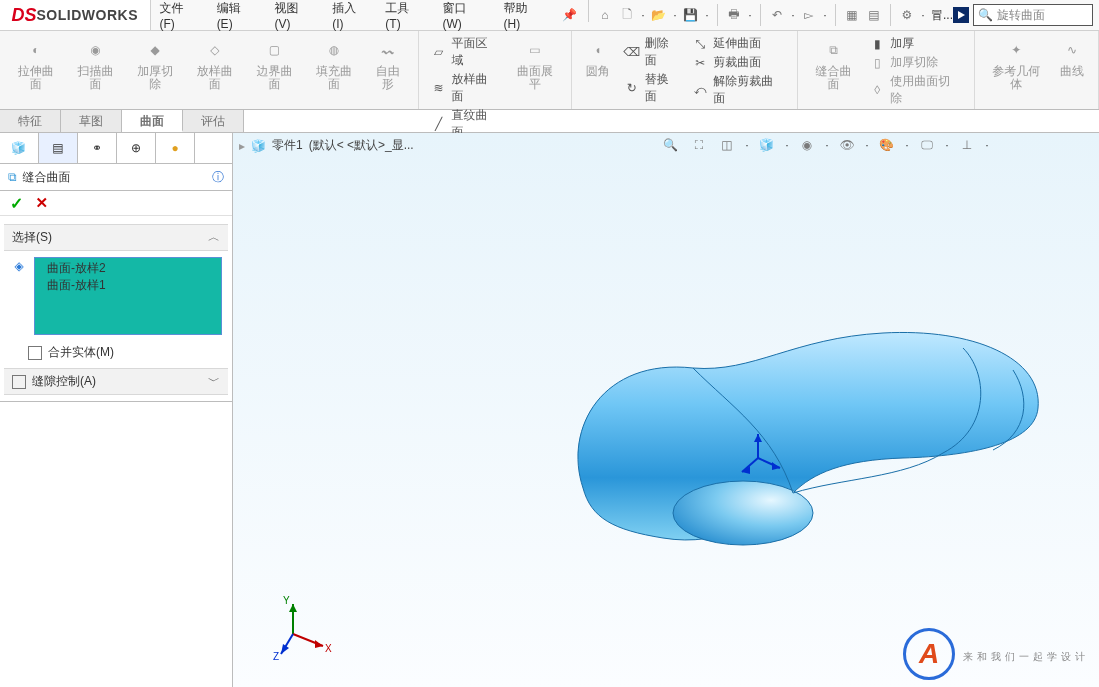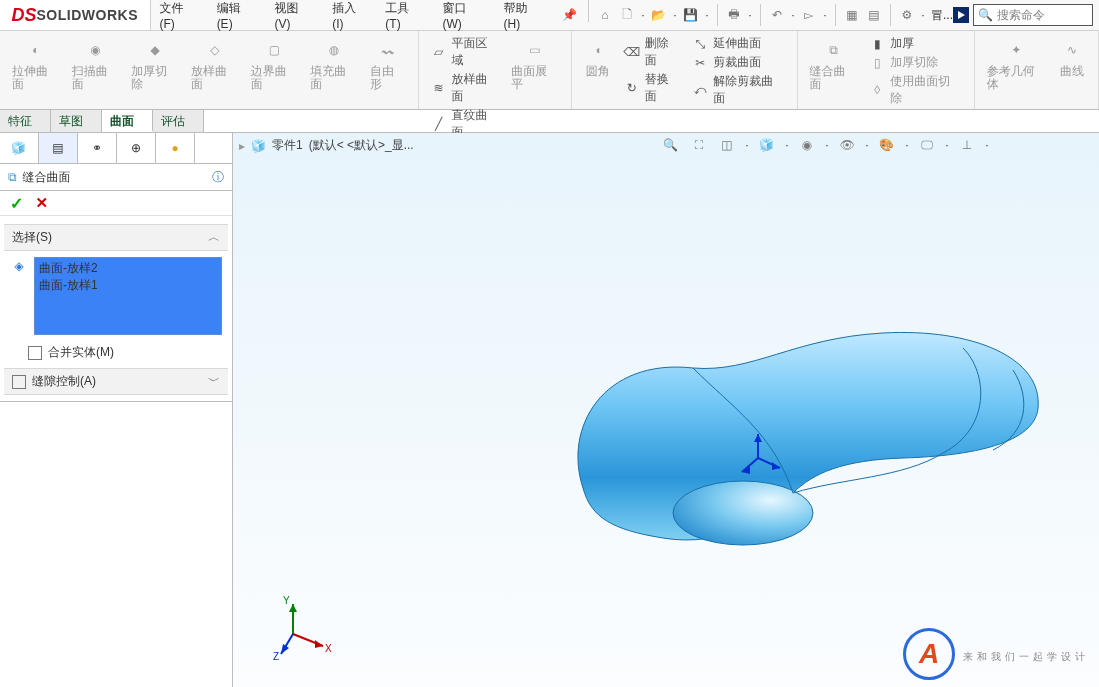--- a/index.html
+++ b/index.html
@@ -13,48 +13,48 @@
   .qat{display:flex;align-items:center;gap:6px;padding-left:6px}
   .qat .ico{width:16px;height:16px;display:inline-flex;align-items:center;justify-content:center;color:#777}
   .search-wrap{margin-left:auto;display:flex;align-items:center;gap:4px;padding-right:6px}
   .search-input{display:flex;align-items:center;gap:4px;border:1px solid #555;padding:1px 4px;height:18px;width:110px;background:#fff}
   .search-play{width:16px;height:16px;background:#0a2a66;display:flex;align-items:center;justify-content:center}
   .search-play svg{fill:#fff}
   .ribbon{height:78px;border-bottom:1px solid #bcbcbc;display:flex;background:#f6f6f6}
   .rgroup{display:flex;flex-direction:column;padding:3px 6px 2px 6px;border-right:1px solid #dadada}
   .bigbtn{display:flex;flex-direction:column;align-items:center;justify-content:flex-start;padding:2px 6px 0 6px;color:#9a9a9a}
   .bigbtn .bico{width:28px;height:28px;display:flex;align-items:center;justify-content:center;margin-bottom:1px}
-  .bigbtn .blab{line-height:13px;font-size:12px}
+  .bigbtn .blab{text-align:center;line-height:13px;font-size:12px}
   .bigrow{display:flex;height:100%}
   .smallcol{display:flex;flex-direction:column;justify-content:space-around;padding:0 4px}
   .smallbtn{display:flex;align-items:center;gap:5px;color:#555;padding:1px 2px}
   .smallbtn.dis{color:#9a9a9a}
   .smallbtn .sico{width:16px;height:16px;display:inline-flex;align-items:center;justify-content:center}
   .tabbar{height:22px;display:flex;background:#fff;border-bottom:1px solid #bcbcbc}
-  .tabbar .tab{padding:3px 18px 0 8px;border-right:1px solid #bcbcbc;color:#14532d;background:#eaeaea;cursor:default}
+  .tabbar .tab{padding:3px 18px 0 18px;border-right:1px solid #bcbcbc;color:#737373;background:#eaeaea;cursor:default}
   .tabbar .tab.active{background:#fff;border-bottom:2px solid #fff;font-weight:bold}
   .tabbar-spacer{flex:1;border-left:0}
   .main{display:flex;height:555px}
   .side{width:232px;border-right:1px solid #bcbcbc;display:flex;flex-direction:column;background:#fff}
   .side-icons{height:30px;display:flex;border-bottom:1px solid #bcbcbc}
   .side-icons .sicn{flex:none;width:38px;display:flex;align-items:center;justify-content:center;border-right:1px solid #bcbcbc}
   .side-icons .sicn.active{background:#e8f0ff}
   .pm-head{height:26px;display:flex;align-items:center;justify-content:space-between;padding:0 8px;border-bottom:1px solid #bcbcbc;background:#fff}
   .pm-head .t{display:flex;align-items:center;gap:6px;font-weight:bold;color:#2a5a9a}
   .pm-head .t span{color:#333;font-weight:normal}
   .pm-actions{height:24px;display:flex;align-items:center;gap:12px;padding:0 10px;border-bottom:1px solid #e0e0e0}
   .pm-actions .ok{color:#0a0;font-size:16px;font-weight:bold}
   .pm-actions .no{color:#c00;font-size:15px;font-weight:bold}
   .pm-body{padding:2px 4px 6px 4px;border-bottom:1px solid #bcbcbc}
   .sec-head{display:flex;align-items:center;justify-content:space-between;background:#f2f2f2;padding:4px 8px;border-top:1px solid #d8d8d8;border-bottom:1px solid #d8d8d8;margin-top:4px}
   .sec-head:first-child{margin-top:6px}
   .caret{color:#666}
   .sel-row{display:flex;align-items:flex-start;gap:6px;padding:6px 6px}
   .sel-push{width:18px;height:18px;display:flex;align-items:center;justify-content:center;color:#2a7ad9}
-  .sel-list{flex:1;border:1px solid #5a8fd6;background:#3b82f6;height:72px;padding:2px 4px;overflow:hidden}
+  .sel-list{flex:1;border:1px solid #5a8fd6;background:#14b8a6;height:72px;padding:2px 12px;overflow:hidden}
   .sel-list div{color:#333}
   .chk-row{display:flex;align-items:center;gap:6px;padding:3px 8px 3px 24px}
   .chk{width:12px;height:12px;border:1px solid #777;display:inline-block}
   .canvas-wrap{flex:1;position:relative;background:linear-gradient(#e7f4fb,#fbfdff)}
   .bc{position:absolute;top:4px;left:6px;display:flex;align-items:center;gap:6px;color:#444}
   .bc .arrow{color:#999}
   .view-tools{position:absolute;top:2px;right:110px;display:flex;align-items:center;gap:8px}
   .view-tools .vt{width:20px;height:20px;display:flex;align-items:center;justify-content:center;color:#7a7a7a}
   .triad{position:absolute;left:36px;bottom:28px}
   .watermark{position:absolute;right:10px;bottom:8px;display:flex;align-items:center;gap:8px}
@@ -103,21 +103,21 @@
     <span>冒...</span>
   </div>
   <div class="search-wrap">
     <div class="search-play">
       <svg width="10" height="10" viewBox="0 0 10 10">
           <path d="M2 1 L9 5 L2 9 Z"></path>
         </svg>
     </div>
     <div class="search-input">
       <span style="color:#888">🔍</span>
-      <span style="color:#888">搜索命令</span>
+      <span style="color:#888">旋转曲面</span>
     </div>
   </div>
 </div>
 
 <div class="ribbon">
   <div class="rgroup">
       <div class="bigrow">
     <div class="bigbtn">
           <div class="bico">◐</div>
           <div class="blab">拉伸曲面</div>

